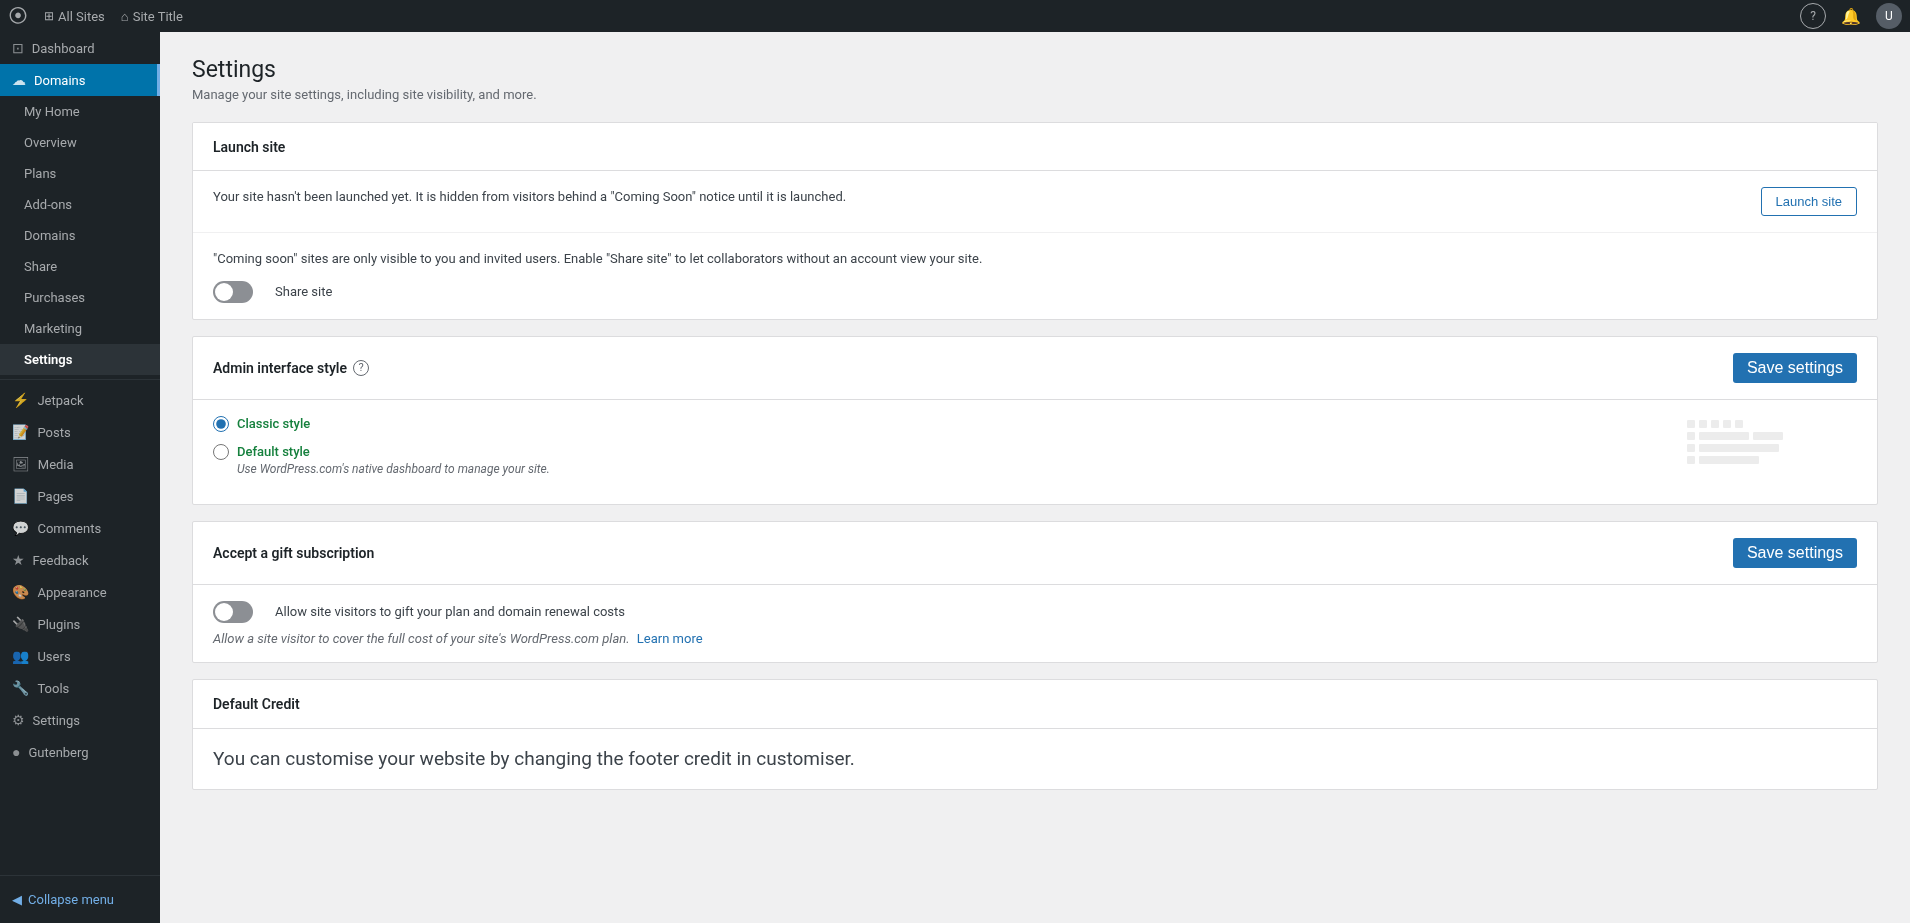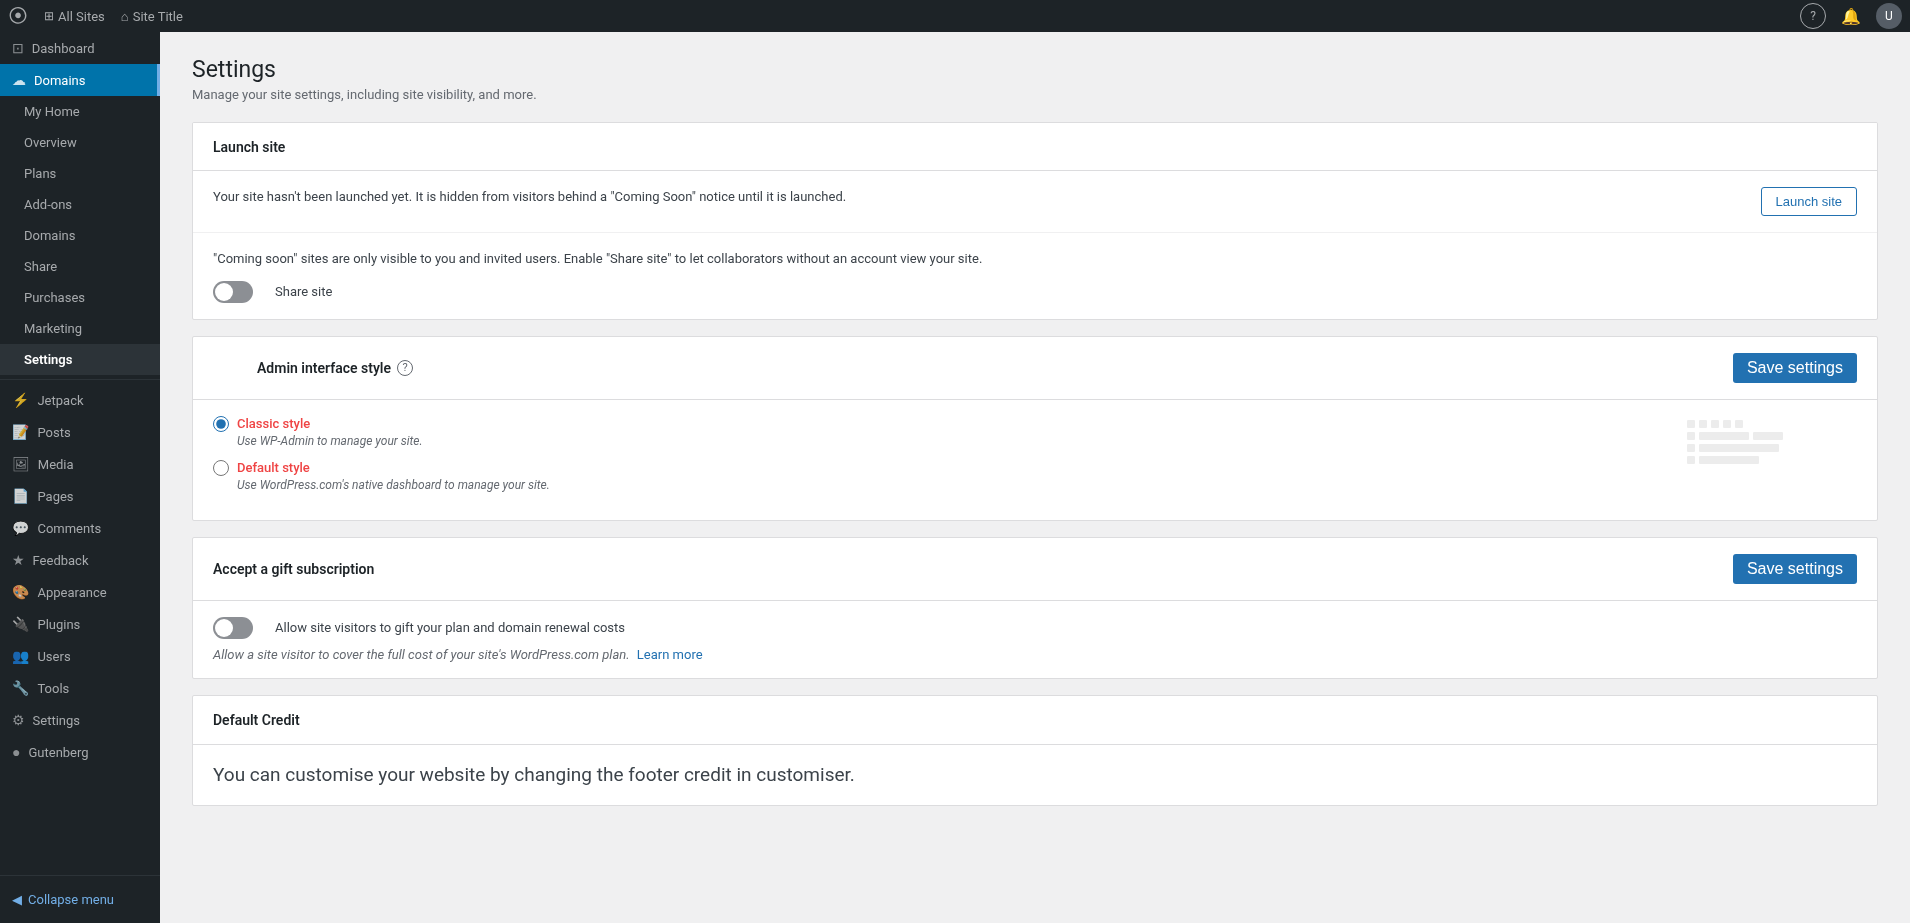--- a/index.html
+++ b/index.html
@@ -182,21 +182,21 @@
     }
     .toggle-label { font-size: 13px; color: #3c434a; }
 
     
     .share-desc { font-size: 13px; color: #3c434a; line-height: 1.5; }
 
     
     .radio-option { margin-bottom: 12px; }
     .radio-row { display: flex; align-items: center; gap: 8px; }
     .radio-input { width: 16px; height: 16px; accent-color: #2271b1; cursor: pointer; }
-    .radio-label { font-size: 13px; color: #ef4444; font-weight: 500; }
+    .radio-label { font-size: 13px; color: #15803d; font-weight: 500; }
     .radio-desc { font-size: 12px; color: #646970; margin-left: 24px; margin-top: 2px; font-style: italic; }
     .gift-note { font-size: 13px; color: #646970; margin-top: 8px; font-style: italic; }
     .gift-note a { color: #2271b1; text-decoration: none; }
 
     
     .info-icon { display: inline-flex; align-items: center; justify-content: center; width: 16px; height: 16px; border-radius: 50%; border: 1px solid #646970; color: #646970; font-size: 11px; cursor: pointer; margin-left: 6px; }
 
     
     .footer-credit-title { font-size: 14px; font-weight: 600; color: #1d2327; }
     .footer-credit-desc { font-size: 19px; color: #3c434a; line-height: 1.5; }
@@ -342,34 +342,33 @@
         <p class="share-desc">"Coming soon" sites are only visible to you and invited users. Enable "Share site" to let collaborators without an account view your site.</p>
         <div class="toggle-row">
           <div class="toggle off"></div>
           <span class="toggle-label">Share site</span>
         </div>
       </div>
     </div>
 
     <div class="card">
       <div class="card-header">
-        <div style="display:flex; align-items:center;margin-left:44px;">
+        <div style="display:flex; align-items:center;">
           <span class="card-header-title">Admin interface style</span>
           <span class="info-icon">?</span>
         </div>
         <button class="btn-primary">Save settings</button>
       </div>
       <div style="padding: 16px 20px; position: relative;">
 
         <div class="radio-option">
           <div class="radio-row">
             <input type="radio" class="radio-input" name="admin-style" checked="" style="">
             <label class="radio-label">Classic style</label>
           </div>
-          <div class="radio-desc">Use WP-Admin to manage your site.</div>
         </div>
 
         <div class="radio-option">
           <div class="radio-row">
             <input type="radio" class="radio-input" name="admin-style" style="">
             <label class="radio-label">Default style</label>
           </div>
           <div class="radio-desc">Use WordPress.com's native dashboard to manage your site.</div>
         </div>
 

